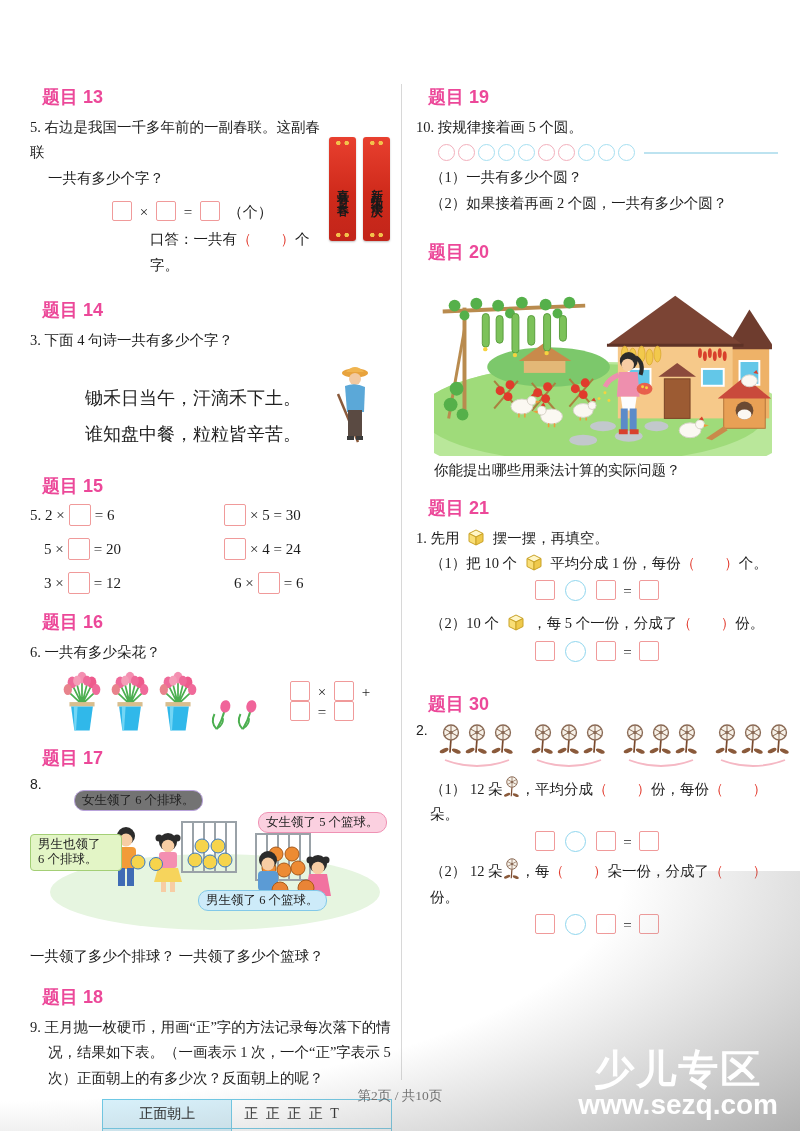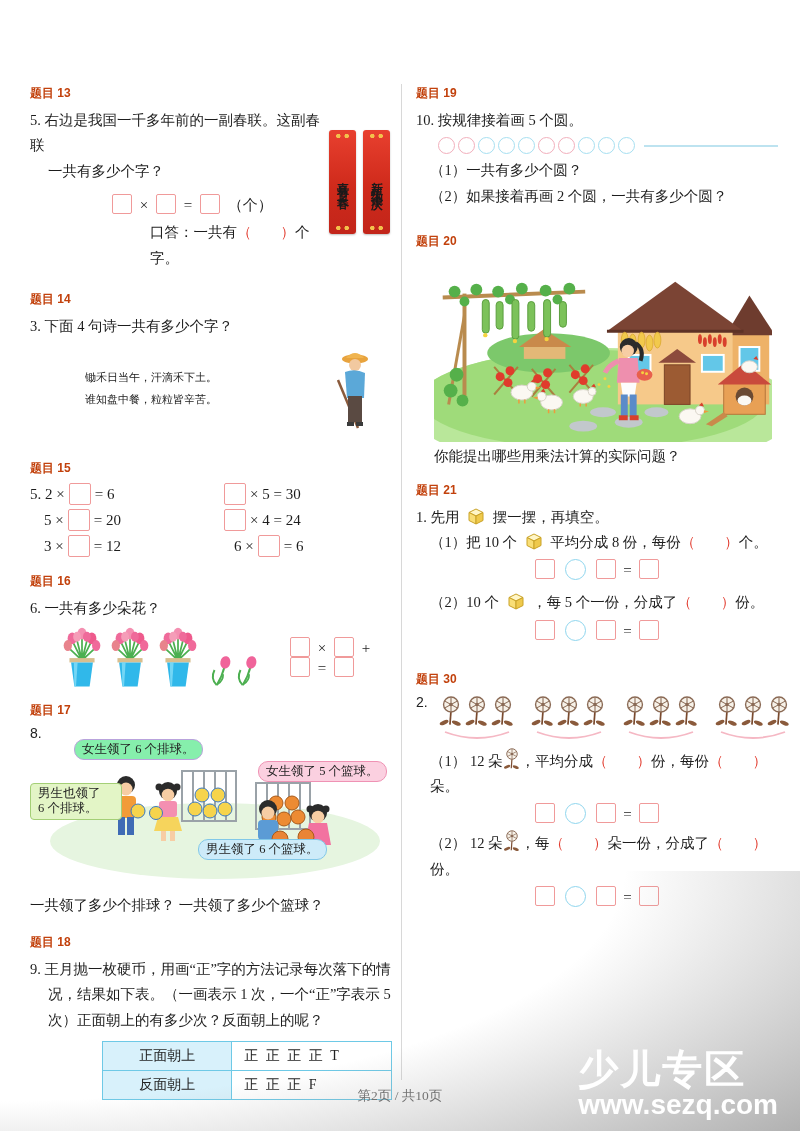--- a/index.html
+++ b/index.html
@@ -6,21 +6,21 @@
   body{width:800px;height:1131px;background:#fff;overflow:hidden;
        font-family:"Liberation Serif","DejaVu Serif",serif;color:#222;}
   .page{position:relative;width:800px;height:1131px;background:#ffffff;}
   .shade{position:absolute;left:0;bottom:0;width:800px;height:260px;
          background:radial-gradient(150% 170% at 0% 0%, rgba(255,255,255,0) 52%, rgba(148,148,148,0.95) 100%);}
   .divider{position:absolute;left:401px;top:84px;width:1px;height:996px;background:#d8d8d8;}
   .col{position:absolute;top:85px;width:362px;}
   .col-left{left:30px;}
   .col-right{left:416px;}
   .sec-title{font-family:"Liberation Sans","DejaVu Sans",sans-serif;font-weight:bold;
-             font-size:12px;color:#c2410c;margin:0 0 6px 0;}
+             font-size:18px;color:#ec4899;margin:0 0 6px 12px;}
   .body-t{font-size:14.5px;line-height:1.75;color:#1d1d1d;}
   .num-sans{font-family:"Liberation Sans","DejaVu Sans",sans-serif;font-size:14px;color:#222;}
   .rbox{display:inline-block;width:18px;height:18px;border:1.6px solid #f09a9a;border-radius:2px;
         background:#fff;vertical-align:-4px;margin:0 4px;}
   .opcircle{display:inline-block;width:19px;height:19px;border:1.7px solid #8fd6ee;border-radius:50%;
         background:#fff;vertical-align:-5px;margin:0 6px;}
   .redp{color:#e23b2e;}
   .eqline{font-size:15px;color:#1d1d1d;}
   
   .q13wrap{position:relative;min-height:130px;}
@@ -29,31 +29,31 @@
   .banner{width:27px;height:104px;background:linear-gradient(180deg,#e8402f 0%,#cf2a1b 55%,#c2251a 100%);
           border-radius:3px;display:flex;align-items:center;justify-content:center;position:relative;
           box-shadow:0 1px 2px rgba(0,0,0,.25);}
   .banner::before,.banner::after{content:"";position:absolute;left:3px;right:3px;height:8px;
           background:radial-gradient(circle at 30% 50%, #f3c14b 2px, transparent 2.5px),
                      radial-gradient(circle at 70% 50%, #f3c14b 2px, transparent 2.5px);}
   .banner::before{top:2px;} .banner::after{bottom:2px;}
   .vtext{writing-mode:vertical-rl;text-orientation:upright;font-size:12px;font-weight:bold;
          color:#1a1a1a;letter-spacing:4px;font-family:"Liberation Serif",serif;}
   
-  .q15grid{display:grid;grid-template-columns:190px 165px;row-gap:4px;margin-top:6px;}
+  .q15grid{display:grid;grid-template-columns:190px 165px;row-gap:12px;margin-top:6px;}
   .q15grid .eqline{display:flex;align-items:center;}
   .q15grid .rbox{width:20px;height:20px;}
   
   .q16row{display:flex;align-items:center;margin-top:4px;}
   .vases{display:flex;align-items:flex-end;margin-left:28px;}
   
   .scene{position:relative;width:360px;height:148px;margin-top:-2px;}
   .bubble{position:absolute;font-size:12.5px;line-height:1.25;padding:2px 7px;border-radius:10px;
           white-space:nowrap;color:#222;}
-  .bub-lav{background:#86efac;border:1px solid #b9a3dc;}
+  .bub-lav{background:#737373;border:1px solid #b9a3dc;}
   .bub-grn{background:#e3f5c6;border:1px solid #a4cf76;border-radius:4px;}
   .bub-pnk{background:#fbd0e0;border:1px solid #ef92b4;}
   .bub-blu{background:#cdebf9;border:1px solid #82c8e8;}
   
   .q18table{border-collapse:collapse;margin:8px 0 0 72px;}
   .q18table td{border:1.5px solid #6ec9e6;font-size:14px;height:26px;}
   .q18table td.lab{background:#d8f1fb;width:130px;text-align:center;}
   .q18table td.val{width:150px;padding-left:12px;letter-spacing:2px;background:#fff;
                    font-family:"Liberation Serif",serif;}
   
@@ -64,25 +64,25 @@
   
   .farmimg{display:block;margin:2px 0 2px 18px;}
   .centered-eq{text-align:center;margin:4px 0;}
   .flowergroups{display:flex;gap:14px;margin:2px 0 6px 10px;}
   .fgroup{display:flex;flex-direction:column;align-items:center;}
   .fgroup .frow{display:flex;}
   .indent1{margin-left:14px;}
   
   .pageinfo{position:absolute;left:0;bottom:26px;width:100%;text-align:center;
             font-size:13.5px;color:#737373;font-family:"Liberation Serif",serif;}
-  .watermark{position:absolute;right:22px;bottom:12px;text-align:left;color:#ffffff;
+  .watermark{position:absolute;right:22px;bottom:12px;text-align:center;color:#ffffff;
              font-family:"Liberation Sans","DejaVu Sans",sans-serif;font-weight:bold;line-height:1.05;}
   .wm-brand{font-size:40px;letter-spacing:2px;}
   .wm-site{font-size:28px;}
-  .poem{margin:26px 0 0 55px;font-size:11px;line-height:2.0;}
+  .poem{margin:26px 0 0 55px;font-size:18px;line-height:2.0;}
   .q14wrap{position:relative;min-height:128px;}
   .farmer{position:absolute;right:18px;top:32px;}
   .sec{margin-bottom:0;}
 </style>
 </head>
 <body>
 
 <svg width="0" height="0" style="position:absolute">
   <defs>
     <symbol id="sym-vase" viewBox="0 0 44 56">
@@ -530,21 +530,21 @@
         <svg width="20" height="20" viewBox="0 0 20 20" style="vertical-align:-4px;margin:0 3px;">
             <use href="#sym-cube"></use>
           </svg>
         <span>摆一摆，再填空。</span>
       </div>
       <div class="body-t indent1">
         <span>（1）把 10 个</span>
         <svg width="20" height="20" viewBox="0 0 20 20" style="vertical-align:-4px;margin:0 3px;">
             <use href="#sym-cube"></use>
           </svg>
-        <span>平均分成 8 份，每份</span><span class="redp">（　　）</span><span>个。</span>
+        <span>平均分成 1 份，每份</span><span class="redp">（　　）</span><span>个。</span>
       </div>
       <div class="eqline centered-eq">
         <span class="rbox"></span><span class="opcircle"></span><span class="rbox"></span>
         <span>=</span>
         <span class="rbox"></span>
       </div>
       <div class="body-t indent1" style="margin-top:10px;">
         <span>（2）10 个</span>
         <svg width="20" height="20" viewBox="0 0 20 20" style="vertical-align:-4px;margin:0 3px;">
             <use href="#sym-cube"></use>

